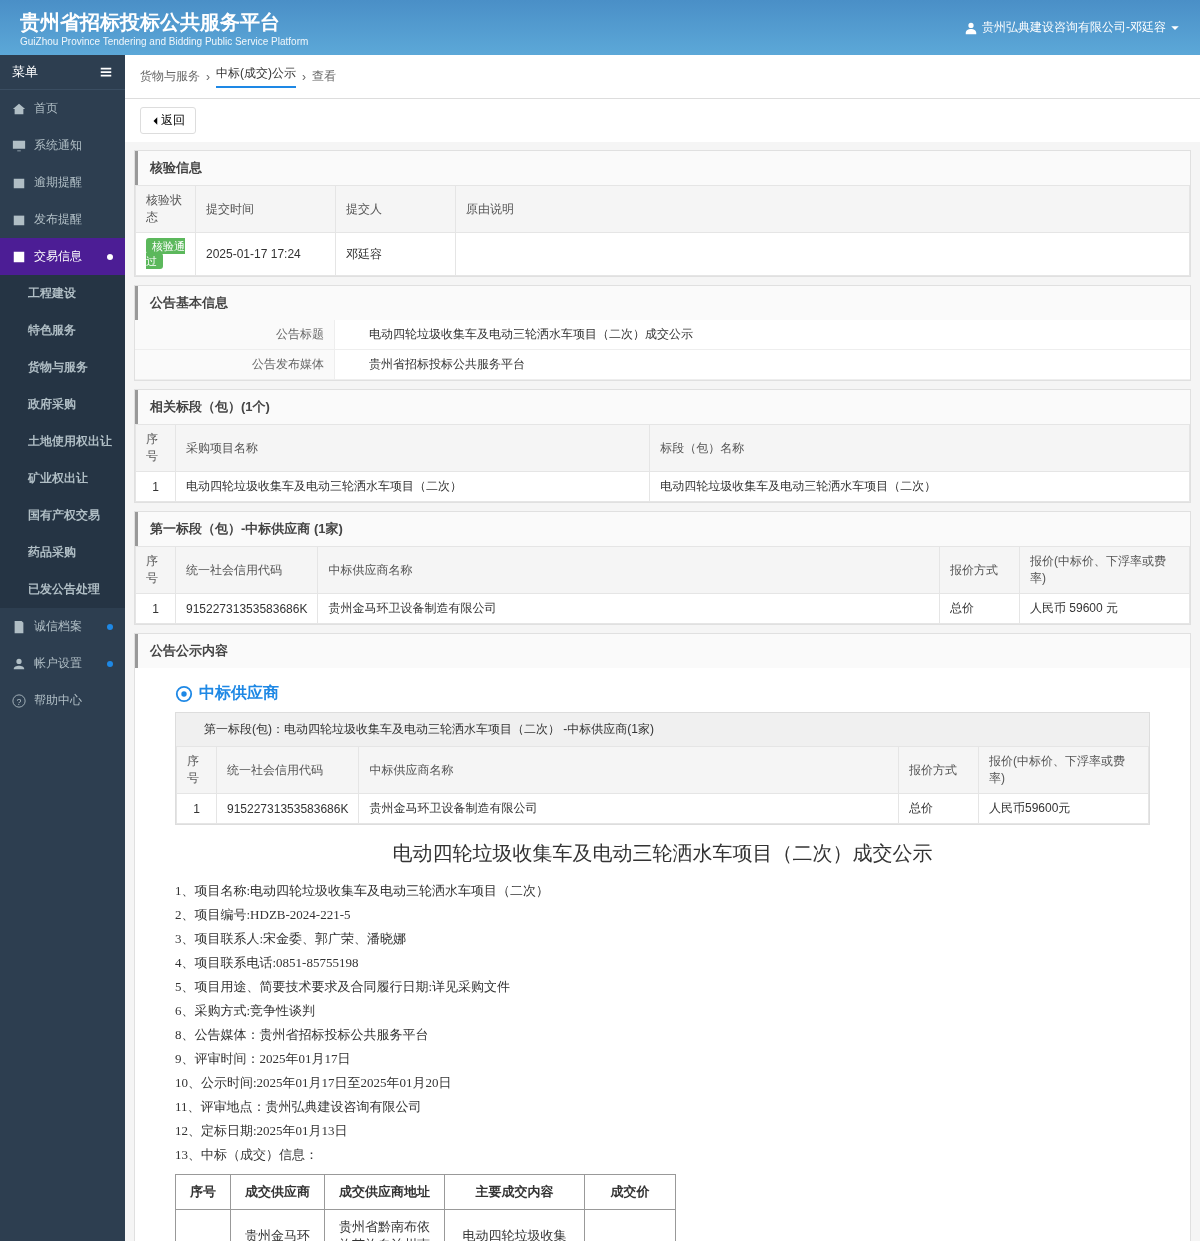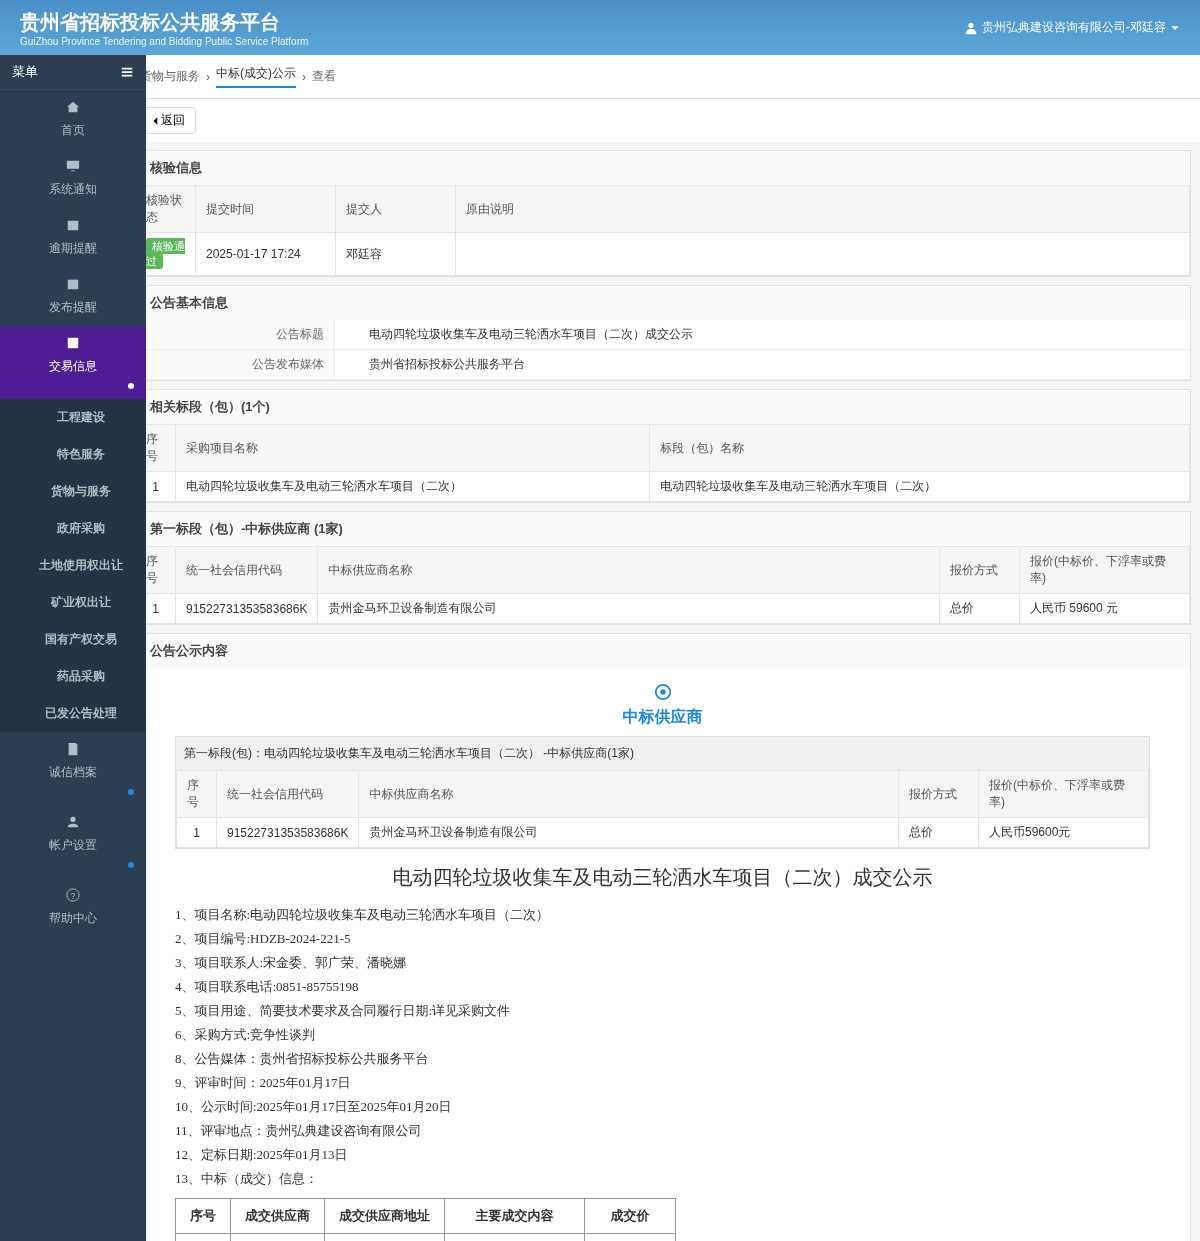--- a/index.html
+++ b/index.html
@@ -2,23 +2,23 @@
 <html><head>
 <meta charset="utf-8">
 <style>
 * { margin: 0; padding: 0; box-sizing: border-box; }
 body { font-family: "Microsoft YaHei", Arial, sans-serif; font-size: 12px; color: #333; background: #f5f5f5; }
 .header { background: linear-gradient(to bottom, #4a8fc7, #5ca8d8); height: 55px; display: flex; align-items: center; padding: 0 20px; justify-content: space-between; color: #fff; }
 .header-left { display: flex; flex-direction: column; }
 .header-title { font-size: 20px; font-weight: bold; }
 .header-subtitle { font-size: 10px; opacity: 0.9; }
 .header-right { font-size: 12px; display: flex; align-items: center; gap: 4px; }
-.sidebar { position: absolute; left: 0; top: 55px; width: 146px; bottom: 0; background: #2d3e50; color: #b0bec5; }
+.sidebar { position: absolute; left: 0; top: 55px; width: 125px; bottom: 0; background: #2d3e50; color: #b0bec5; }
 .sidebar-header { display: flex; justify-content: space-between; align-items: center; padding: 8px 12px; font-size: 13px; color: #fff; border-bottom: 1px solid #3a4d61; }
-.sidebar-item { display: flex; align-items: center; gap: 8px; padding: 10px 12px; cursor: pointer; font-size: 12px; flex-direction: column; }
+.sidebar-item { display: flex; align-items: center; gap: 8px; padding: 10px 12px; cursor: pointer; font-size: 12px; }
 .sidebar-item.active { background: #4c1d95; color: #fff; }
 .sidebar-item.expanded { color: #fff; }
 .sidebar-item .badge-dot { width: 6px; height: 6px; border-radius: 50%; background: #1e88e5; margin-left: auto; }
 .sidebar-item .badge-dot.white { background: #fff; }
 .sidebar-sub { background: #253444; }
 .sidebar-sub .sidebar-item { padding-left: 28px; font-size: 12px; font-weight: bold; }
 .icon { width: 14px; height: 14px; display: inline-flex; }
 .content { margin-left: 125px; padding: 0; }
 .breadcrumb { background: #fff; padding: 10px 15px; display: flex; align-items: center; gap: 6px; color: #666; border-bottom: 1px solid #ddd; }
 .breadcrumb span.active { color: #333; border-bottom: 2px solid #1e88e5; padding-bottom: 4px; }
@@ -27,23 +27,23 @@
 .panel { background: #fff; margin: 8px 9px 0; border: 1px solid #e0e0e0; }
 .panel-title { padding: 8px 12px; font-weight: bold; font-size: 13px; border-left: 3px solid #999; background: #fafafa; color: #444; }
 .table { width: 100%; border-collapse: collapse; }
 .table th, .table td { border: 1px solid #e5e5e5; padding: 6px 10px; text-align: left; font-size: 12px; font-weight: normal; }
 .table th { background: #f5f5f5; color: #555; }
 .badge-green { background: #5cb85c; color: #fff; padding: 2px 6px; border-radius: 3px; font-size: 11px; }
 .kv-row { display: flex; border-bottom: 1px solid #eee; gap: 24px; }
 .kv-label { width: 200px; text-align: right; padding: 6px 10px; color: #666; background: #fafafa; border-right: 1px solid #eee; }
 .kv-value { flex: 1; padding: 6px 10px; }
 .announce-body { padding: 15px 40px; }
-.supplier-header { color: #1e88e5; font-size: 16px; font-weight: bold; display: flex; align-items: center; gap: 6px; margin-bottom: 8px; flex-direction: column; }
+.supplier-header { color: #1e88e5; font-size: 16px; font-weight: bold; display: flex; align-items: center; gap: 6px; margin-bottom: 8px; }
 .supplier-box { border: 1px solid #ddd; }
-.supplier-box-h { background: #f0f0f0; padding: 8px 8px; font-size: 12px; }
+.supplier-box-h { background: #f0f0f0; padding: 8px 28px; font-size: 12px; }
 .announce-title { text-align: center; font-size: 20px; font-family: SimSun, serif; margin: 15px 0; }
 .announce-list p { margin: 6px 0; font-size: 13px; font-family: SimSun, serif; }
 .deal-table { border-collapse: collapse; margin: 10px 0; }
 .deal-table th, .deal-table td { border: 1px solid #999; padding: 8px 14px; text-align: center; font-size: 13px; font-family: SimSun, serif; }
 svg { fill: currentColor; }
 </style>
 </head>
 <body>
 
 <div class="header">

